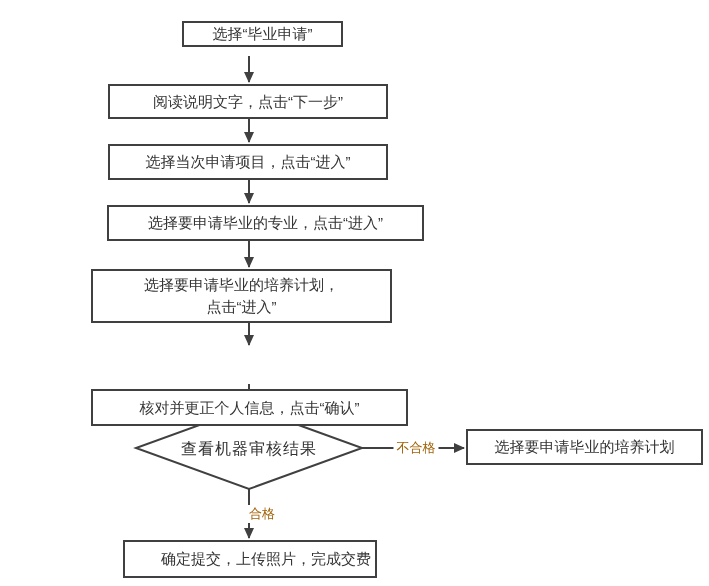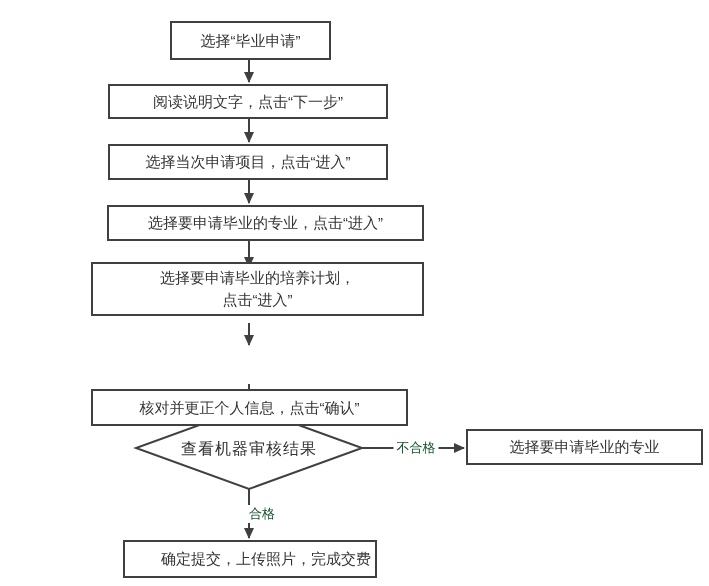--- a/index.html
+++ b/index.html
@@ -23,42 +23,42 @@
     background: #ffffff;
     display: flex;
     align-items: center;
     justify-content: center;
     text-align: center;
     font-size: 15px;
     color: #333333;
     line-height: 1.45;
     white-space: pre-line;
   }
-  #n-start  { left: 170px; top:  21px; width: 161px; height: 39px; }
+  #n-start  { left: 182px; top:  21px; width: 161px; height: 26px; }
   #n-read   { left: 108px; top:  84px; width: 280px; height: 35px; }
   #n-item   { left: 108px; top: 144px; width: 280px; height: 36px; }
   #n-major  { left:  91px; top: 205px; width: 317px; height: 36px; margin-left: 16px; }
-  #n-plan   { left:  91px; top: 262px; width: 333px; height: 54px; }
+  #n-plan   { left:  91px; top: 269px; width: 301px; height: 54px; }
   #n-info   { left:  91px; top: 347px; width: 317px; height: 37px; margin-top: 42px; }
   #n-self   { left: 466px; top: 429px; width: 237px; height: 36px; }
   #n-submit { left: 123px; top: 540px; width: 254px; height: 38px; padding-left: 32px; }
   .diamond-label {
     position: absolute;
     left: 139px; top: 436px; width: 220px; height: 26px;
     display: flex; align-items: center; justify-content: center;
     font-size: 16px; color: #333333; letter-spacing: 1px;
     background: transparent;
   }
   .edge-label {
     position: absolute;
     transform: translate(-50%, -50%);
     background: #ffffff;
     padding: 0 3px;
     font-size: 13px;
-    color: #14532d;
+    color: #a16207;
     white-space: nowrap;
   }
   #lbl-fail { left: 416px; top: 448px; }
   #lbl-pass { left: 254px; top: 514px; margin-left: 8px; }
 </style>
 </head>
 <body>
 
 <div class="canvas">
 
@@ -89,21 +89,21 @@
 
   <div class="node" id="n-major">选择要申请毕业的专业，点击“进入”</div>
 
   <div class="node" id="n-plan">选择要申请毕业的培养计划，
 点击“进入”</div>
 
   <div class="node" id="n-info">核对并更正个人信息，点击“确认”</div>
 
   <div class="diamond-label">查看机器审核结果</div>
 
-  <div class="node" id="n-self">选择要申请毕业的专业</div>
+  <div class="node" id="n-self">选择要申请毕业的培养计划</div>
 
   <div class="node" id="n-submit">确定提交，上传照片，完成交费</div>
 
   <div class="edge-label" id="lbl-fail">不合格</div>
 
   <div class="edge-label" id="lbl-pass">合格</div>
 
 </div>
 
 </body></html>

